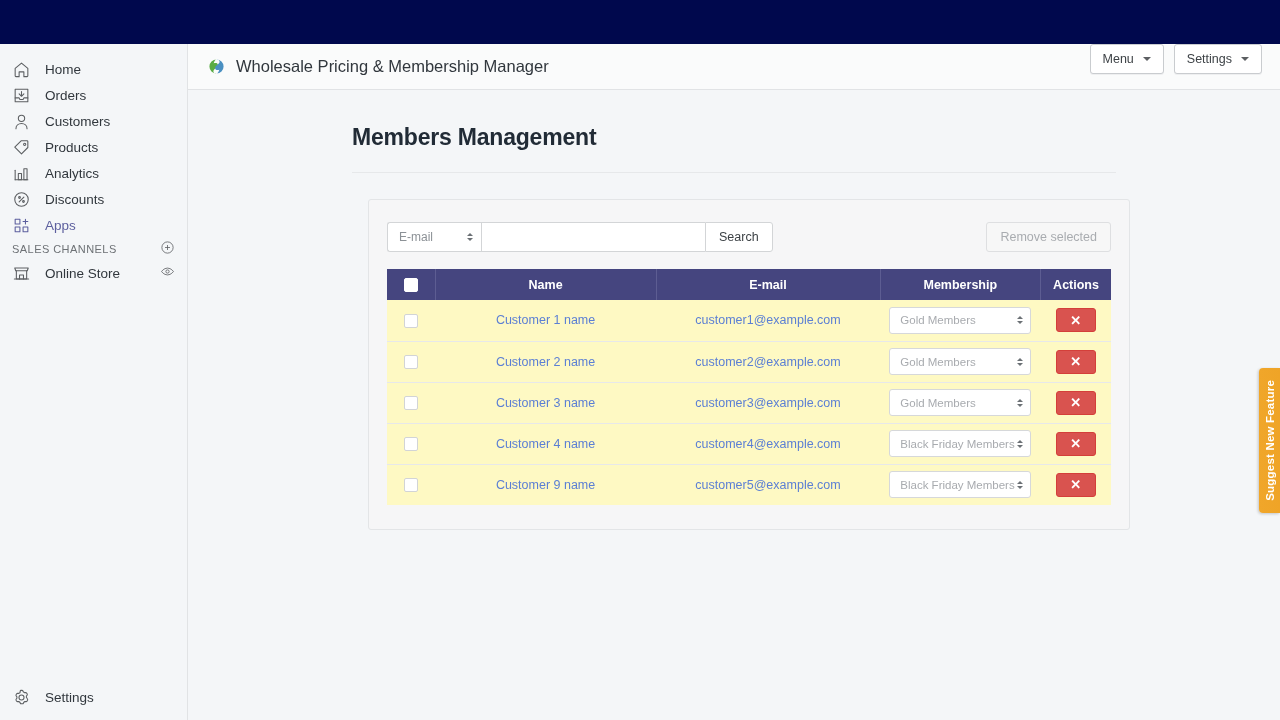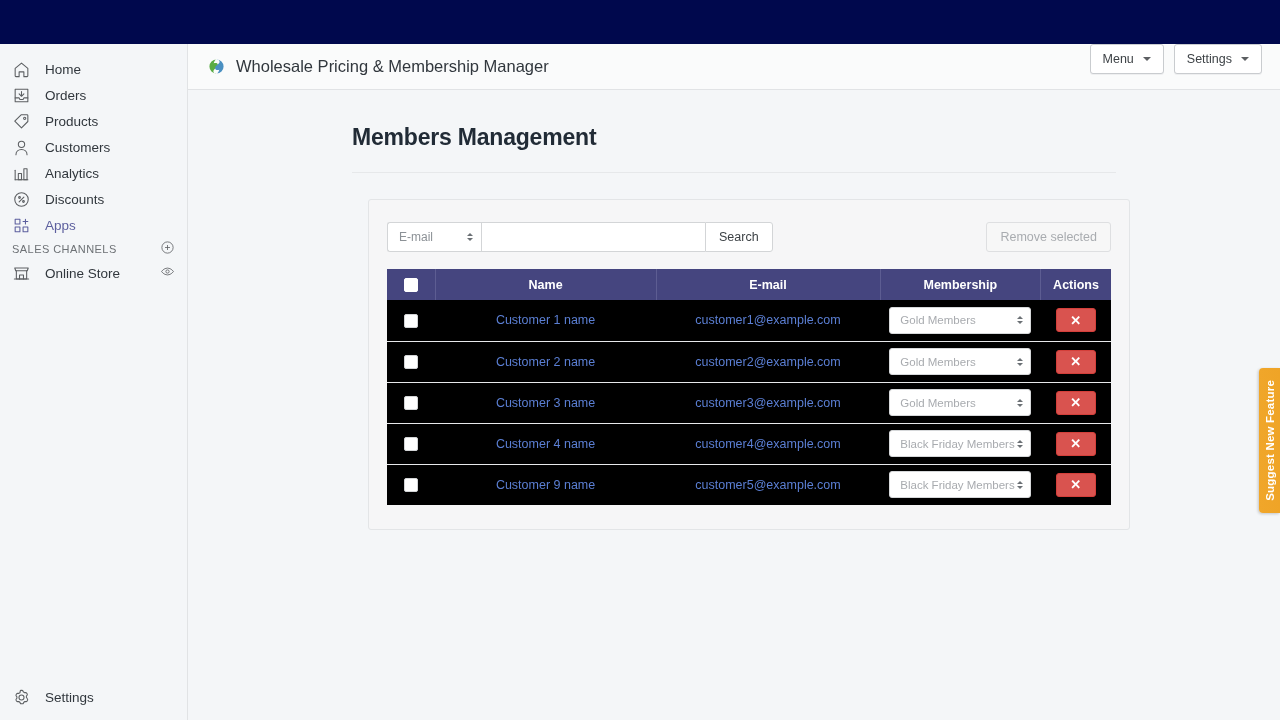--- a/index.html
+++ b/index.html
@@ -126,21 +126,21 @@
   }
   table.members thead th:last-child { border-right: none; }
   .th-check { width: 49px; }
   .th-name { width: 225px; }
   .th-email { width: 226px; }
   .th-membership { width: 161px; }
   .th-actions { width: 71px; }
 
   table.members tbody td {
     height: 41px; border-bottom: 1px solid #e7e8ea;
-    font-size: 12.5px; text-align: center; padding: 0; background: #000000;
+    font-size: 12.5px; text-align: center; padding: 0; background: #fef9c3;
   }
   table.members tbody tr:last-child td { border-bottom: none; }
   .cell-link { color: #5b7fd4; cursor: pointer; }
   .cell-link.email { color: #5b7fd4; }
 
   .row-check, .head-check {
     width: 14px; height: 14px; border-radius: 2px; display: inline-block;
     vertical-align: middle; cursor: pointer;
   }
   .row-check { background: #fff; border: 1px solid #d2d4d6; }
@@ -211,35 +211,35 @@
               <path d="M12 7v6m0 0 3-3m-3 3-3-3"></path>
               <path d="M4 15h5l1 2h4l1-2h5"></path>
             </svg>
         </span>
         <span class="label">Orders</span>
       </div>
 
       <div class="nav-item">
         <span class="nav-ico">
           <svg viewBox="0 0 24 24">
+              <circle cx="12" cy="8" r="4"></circle>
+              <path d="M5 21c0-4 3.2-6.5 7-6.5s7 2.5 7 6.5"></path>
+            </svg>
+        </span>
+        <span class="label">Customers</span>
+      </div>
+
+      <div class="nav-item">
+        <span class="nav-ico">
+          <svg viewBox="0 0 24 24">
               <path d="M3.5 11.5 11.5 3.5h7.5a1 1 0 0 1 1 1v7.5l-8 8z"></path>
               <circle cx="16" cy="8" r="1.4"></circle>
             </svg>
         </span>
         <span class="label">Products</span>
-      </div>
-
-      <div class="nav-item">
-        <span class="nav-ico">
-          <svg viewBox="0 0 24 24">
-              <circle cx="12" cy="8" r="4"></circle>
-              <path d="M5 21c0-4 3.2-6.5 7-6.5s7 2.5 7 6.5"></path>
-            </svg>
-        </span>
-        <span class="label">Customers</span>
       </div>
 
       <div class="nav-item">
         <span class="nav-ico">
           <svg viewBox="0 0 24 24">
               <path d="M4 20V8"></path>
               <path d="M4 20h16"></path>
               <rect x="8" y="12" width="4" height="8"></rect>
               <rect x="15" y="6" width="4" height="14"></rect>
             </svg>

